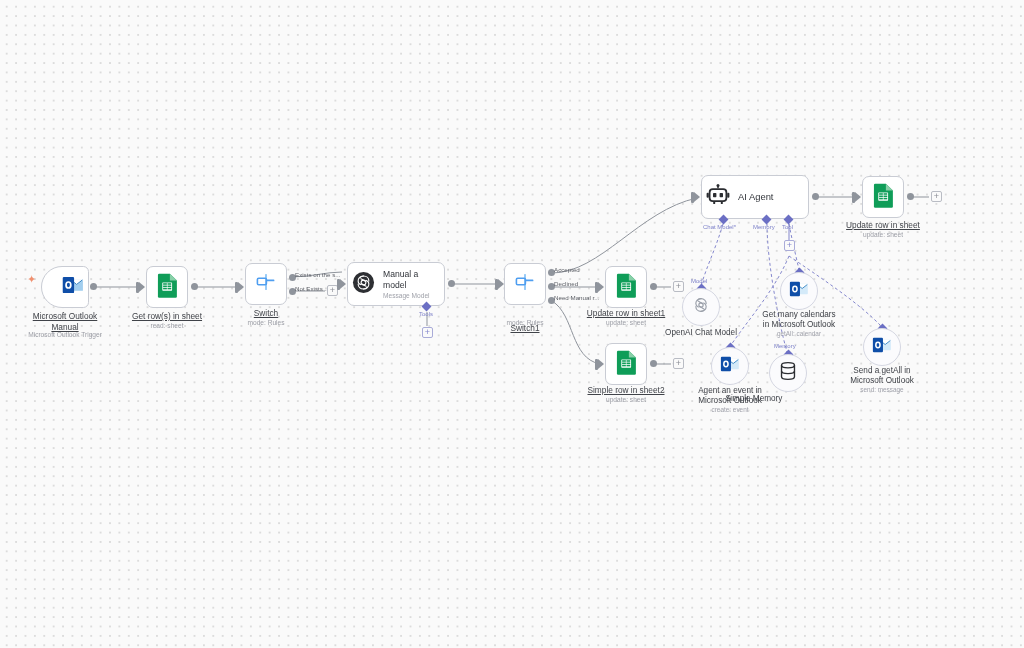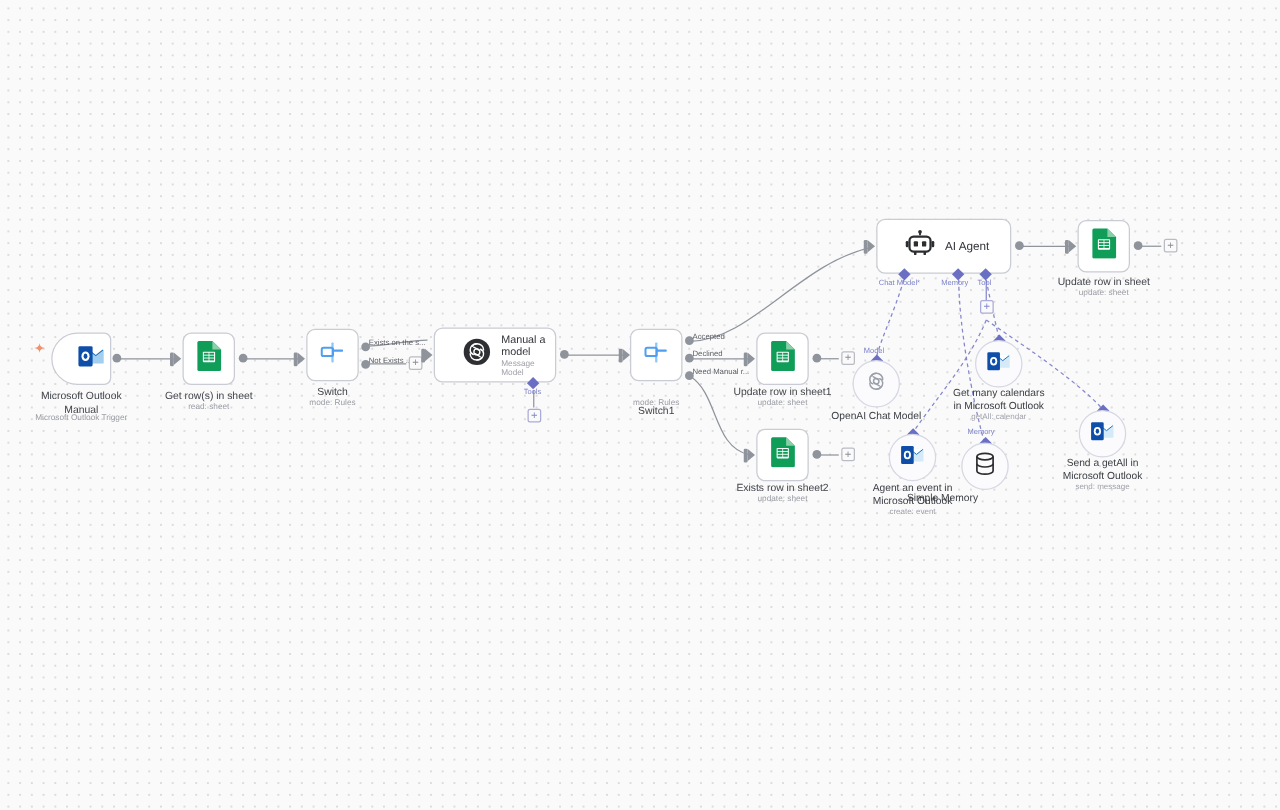--- a/index.html
+++ b/index.html
@@ -23,37 +23,38 @@
   .node {
     position: absolute;
     background: #ffffff;
     border: 1px solid #c9ccd4;
     border-radius: 7px;
     display: flex;
     align-items: center;
     box-shadow: 0 0 0 0 rgba(0,0,0,0);
   }
   .node.sq { width: 42px; height: 42px; justify-content: center; }
-  .node.wide { height: 44px; padding-left: 22px; gap: 8px; }
+  .node.wide { height: 44px; padding-left: 4px; gap: 8px; }
   .node.trigger {
     border-top-left-radius: 26px;
     border-bottom-left-radius: 26px;
     width: 48px; height: 42px;
     justify-content: flex-end; padding-right: 4px;
   }
   .node-title {
     position: absolute;
     left: 50%;
     transform: translateX(-50%);
     text-align: center;
     font-size: 8.3px;
     color: #404349;
     line-height: 10.5px;
     white-space: nowrap;
     font-weight: 400;
+    text-decoration: underline;
   }
   .node-sub {
     position: absolute;
     left: 50%;
     transform: translateX(-50%);
     text-align: center;
     font-size: 6.6px;
     color: #9a9ca4;
     white-space: nowrap;
   }
@@ -330,21 +331,21 @@
           <rect x="5.8" y="14.2" width="3.6" height="1.5"></rect>
             <rect x="10" y="14.2" width="3.6" height="1.5"></rect>
         </g>
       </svg>
     </span>
   </div>
   <div class="port-out" style="left:650px; top:360px;"></div>
   <div class="plus-btn" style="left:673px; top:358px;">
     <span>+</span>
   </div>
-  <div class="node-title" style="left:626px; top:385px;">Exists row in sheet2</div>
+  <div class="node-title" style="left:626px; top:385px;">Simple row in sheet2</div>
   <div class="node-sub" style="left:626px; top:396px;">update: sheet</div>
 
   <div class="port-in-bar" style="left:691px; top:192px;"></div>
   <div class="port-in" style="left:694px; top:192px;"></div>
   <div class="node wide" style="left:701px; top:175px; width:108px;">
     <span class="ico">
       <svg width="24" height="24" viewBox="0 0 24 24">
         <path d="M12 2.6 v2.6" stroke="#2b2d31" stroke-width="1.5" fill="none"></path>
         <circle cx="12" cy="2.4" r="1.5" fill="#2b2d31"></circle>
         <rect x="3.6" y="6.2" width="16.8" height="12" rx="3.2" fill="none" stroke="#2b2d31" stroke-width="1.8"></rect>

